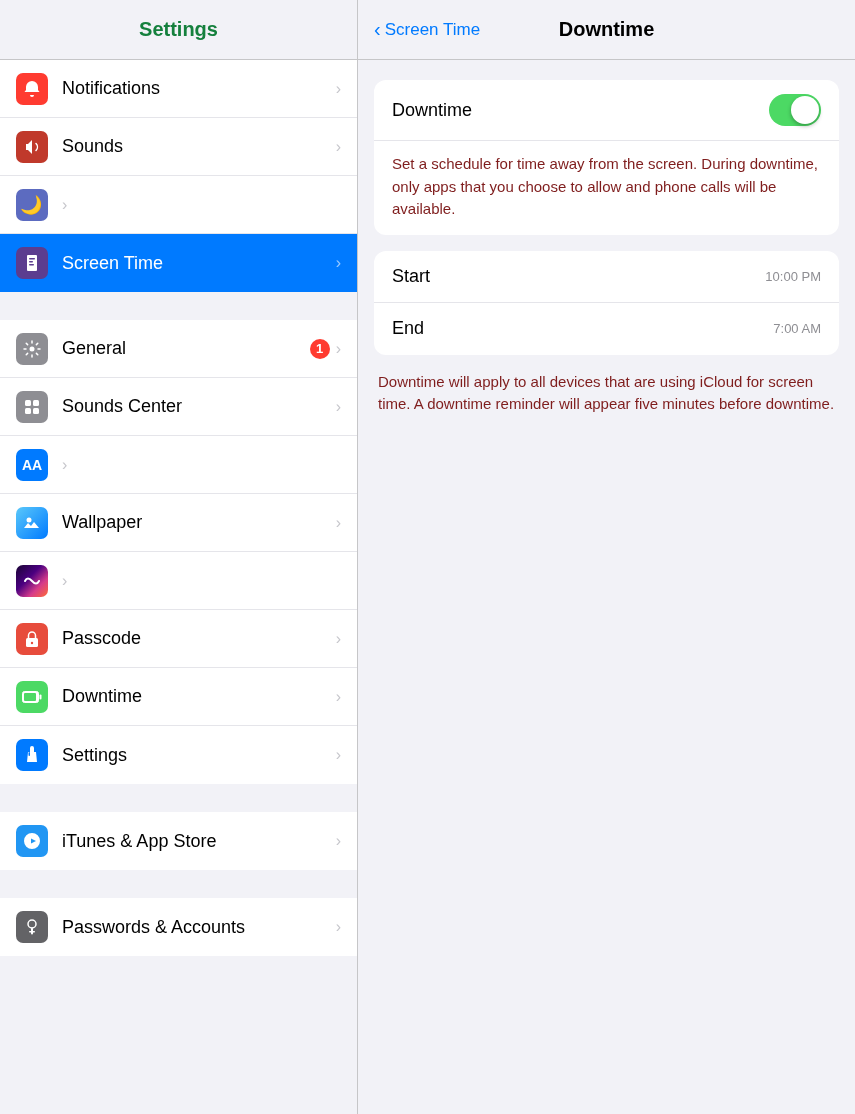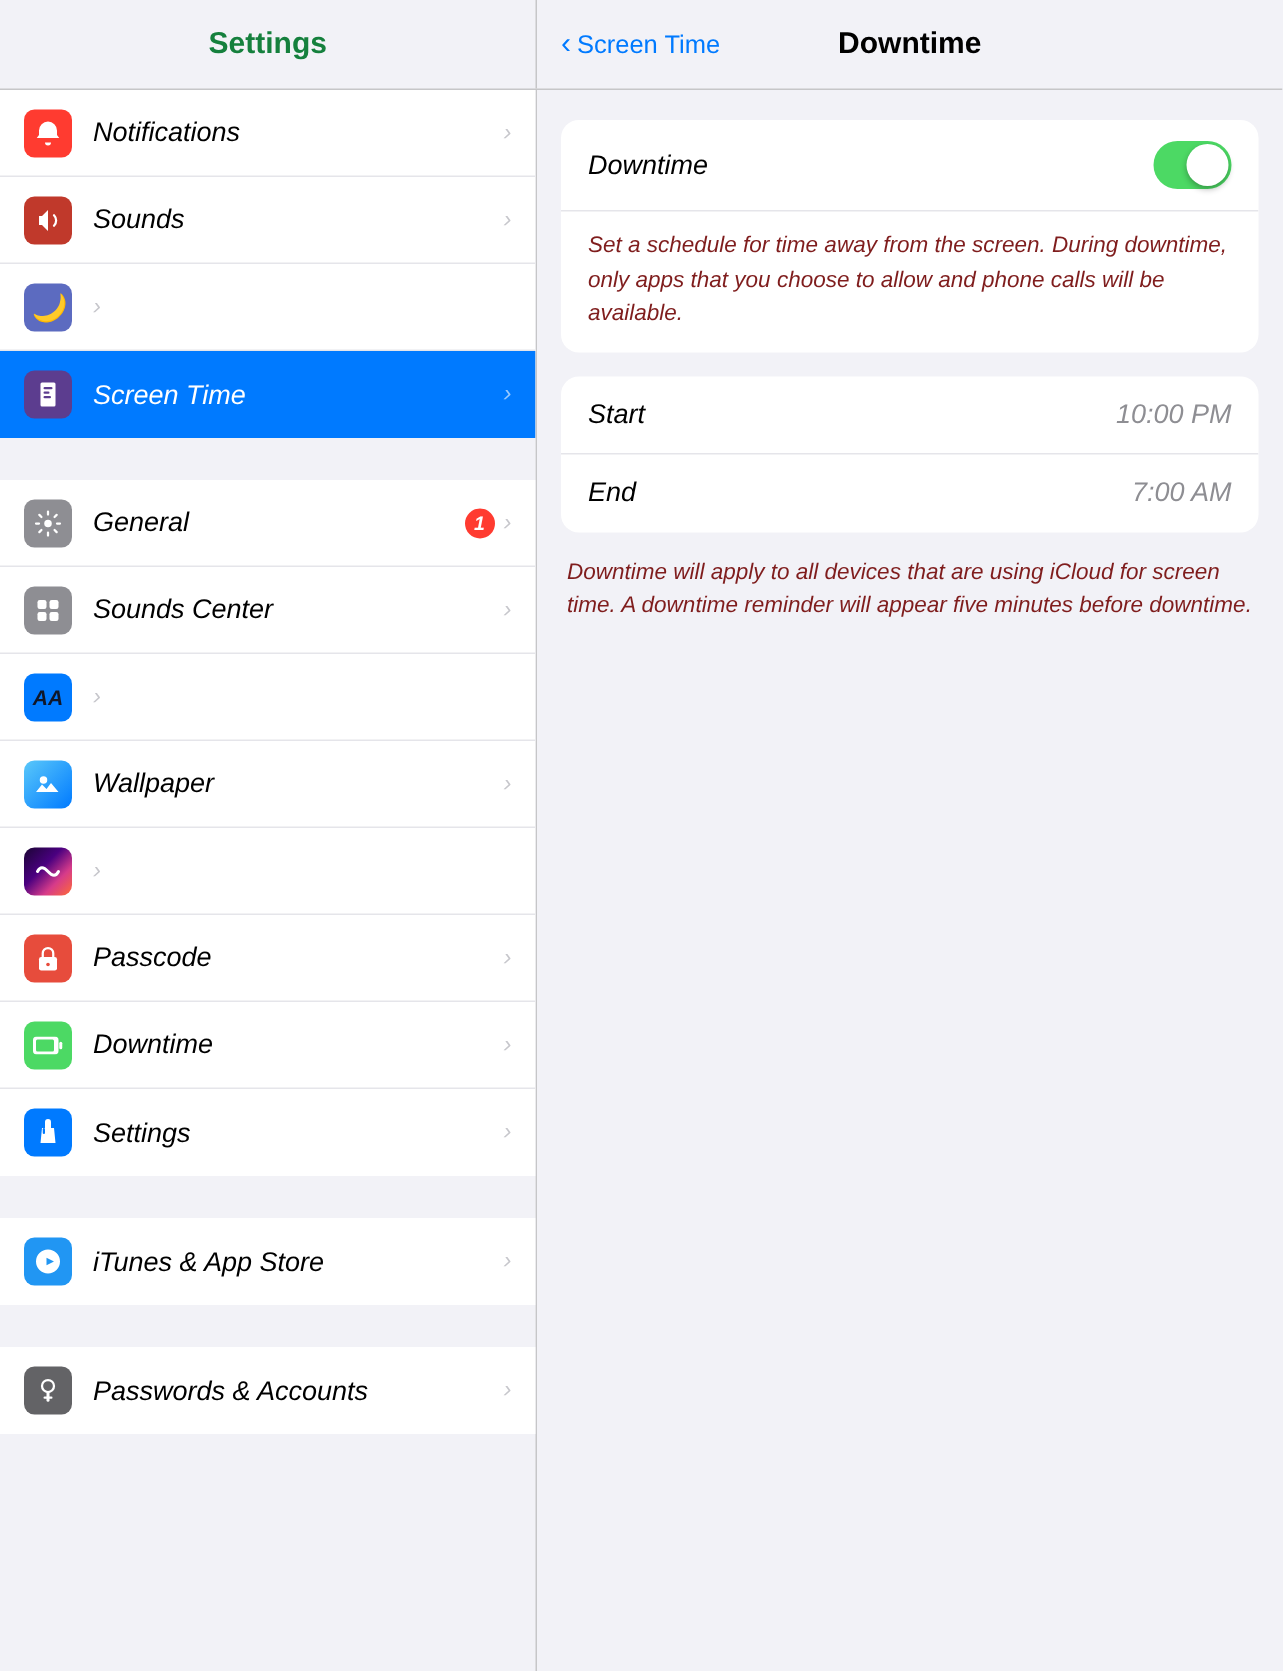--- a/index.html
+++ b/index.html
@@ -58,21 +58,20 @@
       font-size: 20px;
       font-weight: 600;
       color: #000;
     }
 
     
     .main-content {
       display: flex;
       flex: 1;
       overflow: hidden;
-      font-style: italic;
     }
 
     
     .sidebar {
       width: 358px;
       background: #f2f2f7;
       border-right: 1px solid #c6c6c8;
       overflow-y: auto;
       flex-shrink: 0;
     }
@@ -174,21 +173,21 @@
       border-bottom: none;
     }
 
     .card-row-label {
       font-size: 18px;
       color: #000;
       flex: 1;
     }
 
     .card-row-value {
-      font-size: 18px;
+      font-size: 13px;
       color: #8e8e93;
     }
 
     .card-description {
       padding: 12px 18px 14px;
       font-size: 15px;
       color: #7f1d1d;
       line-height: 1.5;
     }
 
@@ -318,21 +317,21 @@
             <rect x="2" y="10" width="6" height="6" rx="1.5"></rect>
             <rect x="10" y="10" width="6" height="6" rx="1.5"></rect>
           </svg>
         </div>
         <span class="item-label">Sounds Center</span>
         <span class="chevron-right">›</span>
       </div>
 
       <div class="sidebar-item">
         <div class="item-icon icon-blue">
-          <span style="color:#0f172a;font-size:14px;font-weight:700;">AA</span>
+          <span style="color:#ffffff;font-size:14px;font-weight:700;">AA</span>
         </div>
         <span class="chevron-right">›</span>
       </div>
 
       <div class="sidebar-item">
         <div class="item-icon" style="background: linear-gradient(135deg, #5ac8fa, #007aff);">
           <svg width="18" height="18" viewBox="0 0 18 18" fill="white">
             <circle cx="6" cy="6" r="2.5"></circle>
             <path d="M1 14l4-5 3 3 3-4 5 6H1z" fill="white"></path>
           </svg>

